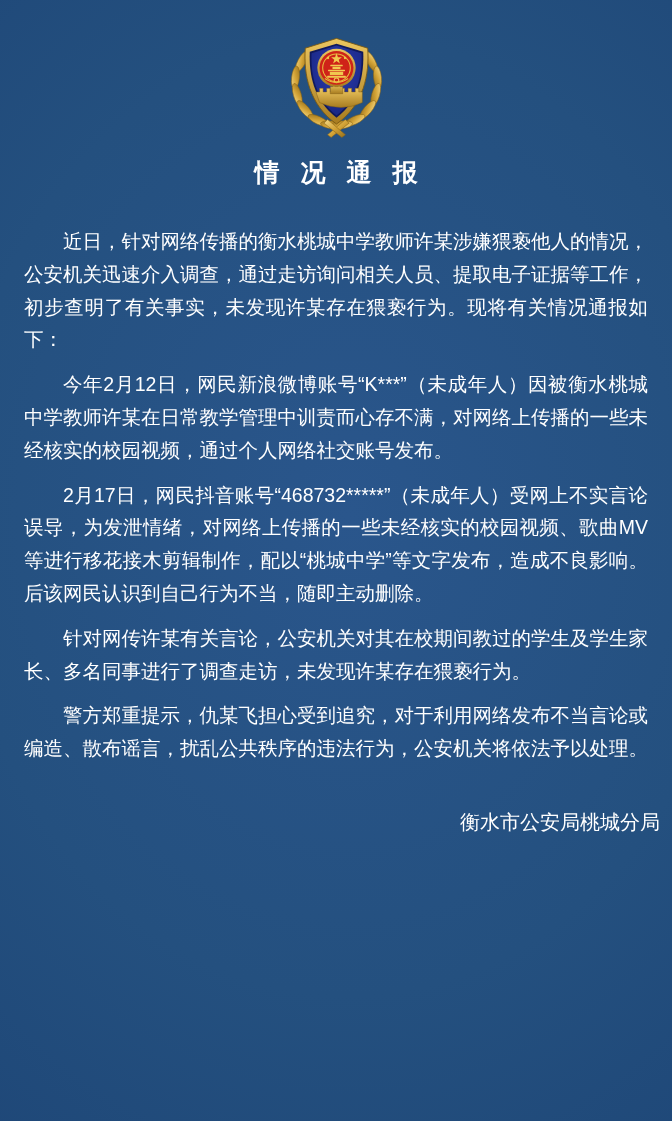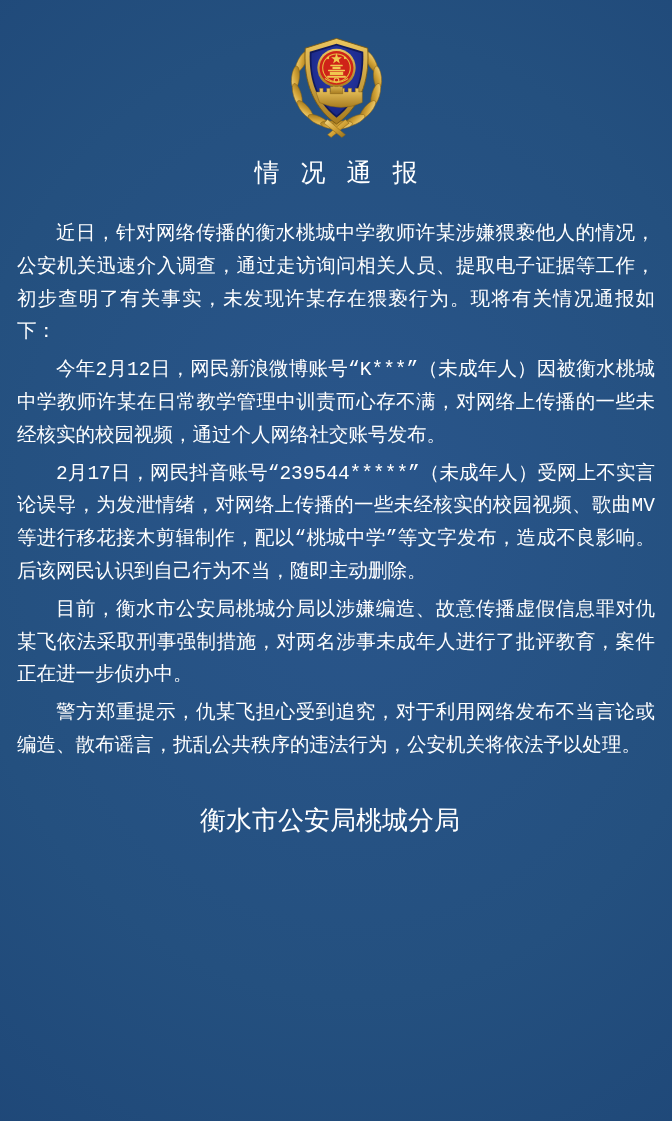--- a/index.html
+++ b/index.html
@@ -20,43 +20,42 @@
   }
   .badge-wrap {
     padding-top: 27px;
     text-align: center;
     line-height: 0;
   }
   .notice-title {
     margin-top: 17px;
     text-align: center;
     font-size: 25px;
-    font-weight: normal;
+    font-weight: bold;
     letter-spacing: 7px;
     color: #ffffff;
     text-indent: 7px; 
   }
   .notice-body {
     padding: 24px 12px 0 12px;
     font-size: 19.5px;
     line-height: 32.8px;
     text-align: justify;
     color: #ffffff;
   }
   .notice-body p {
-    margin: 5px;
+    margin: 12px;
     text-indent: 2em;
     word-break: break-all;
-    font-family: Liberation Mono, monospace;
   }
   .notice-footer {
     margin-top: 40px;
     padding-right: 12px;
-    text-align: center;
-    font-size: 26px;
+    text-align: right;
+    font-size: 20px;
     line-height: 34px;
     color: #ffffff;
   }
   .notice-footer .date {
     padding-right: 8px;
   }
 </style>
 </head>
 <body>
 
@@ -122,22 +121,22 @@
       <circle cx="60" cy="59" r="2.6" fill="none" stroke="#f1c94f" stroke-width="1.3"></circle>
       <path d="M47,57 Q60,66 73,57" fill="none" stroke="#e8b93f" stroke-width="1.2"></path>
     </svg>
   </div>
 
   <div class="notice-title">情 况 通 报</div>
 
   <div class="notice-body">
     <p>近日，针对网络传播的衡水桃城中学教师许某涉嫌猥亵他人的情况，公安机关迅速介入调查，通过走访询问相关人员、提取电子证据等工作，初步查明了有关事实，未发现许某存在猥亵行为。现将有关情况通报如下：</p>
     <p>今年2月12日，网民新浪微博账号“K***”（未成年人）因被衡水桃城中学教师许某在日常教学管理中训责而心存不满，对网络上传播的一些未经核实的校园视频，通过个人网络社交账号发布。</p>
-    <p>2月17日，网民抖音账号“239544*****”（未成年人）受网上不实言论误导，为发泄情绪，对网络上传播的一些未经核实的校园视频、歌曲MV等进行移花接木剪辑制作，配以“桃城中学”等文字发布，造成不良影响。后该网民认识到自己行为不当，随即主动删除。</p>
-    <p>目前，衡水市公安局桃城分局以涉嫌编造、故意传播虚假信息罪对仇某飞依法采取刑事强制措施，对两名涉事未成年人进行了批评教育，案件正在进一步侦办中。</p>
+    <p>2月17日，网民抖音账号“468732*****”（未成年人）受网上不实言论误导，为发泄情绪，对网络上传播的一些未经核实的校园视频、歌曲MV等进行移花接木剪辑制作，配以“桃城中学”等文字发布，造成不良影响。后该网民认识到自己行为不当，随即主动删除。</p>
+    <p>针对网传许某有关言论，公安机关对其在校期间教过的学生及学生家长、多名同事进行了调查走访，未发现许某存在猥亵行为。</p>
     <p>警方郑重提示，仇某飞担心受到追究，对于利用网络发布不当言论或编造、散布谣言，扰乱公共秩序的违法行为，公安机关将依法予以处理。</p>
   </div>
 
   <div class="notice-footer">
     <div class="signature">衡水市公安局桃城分局</div>
   </div>
 
 </div>
 
 </body></html>

